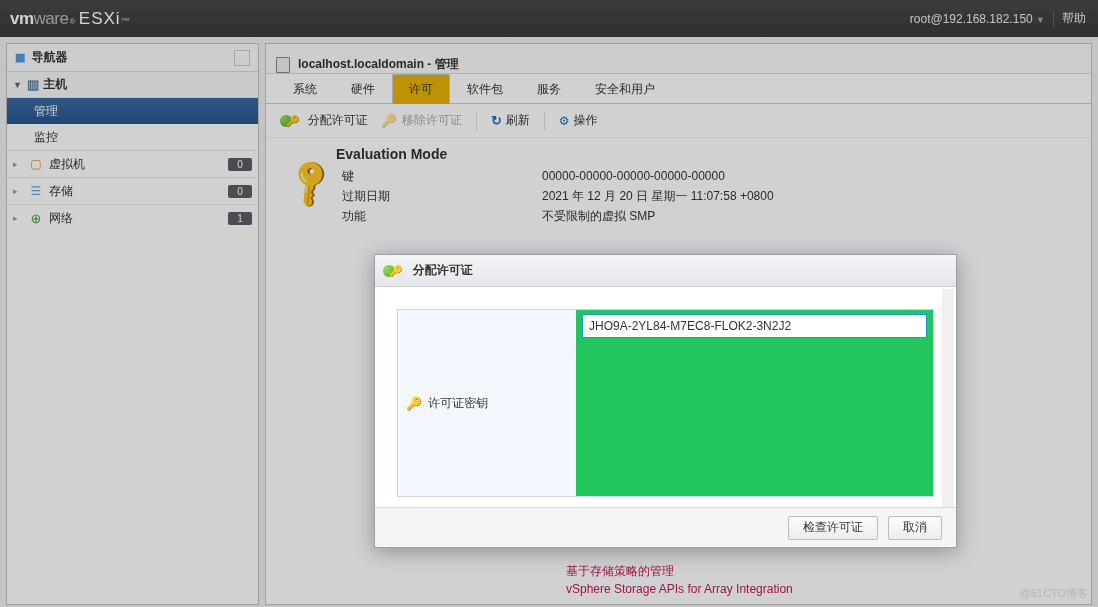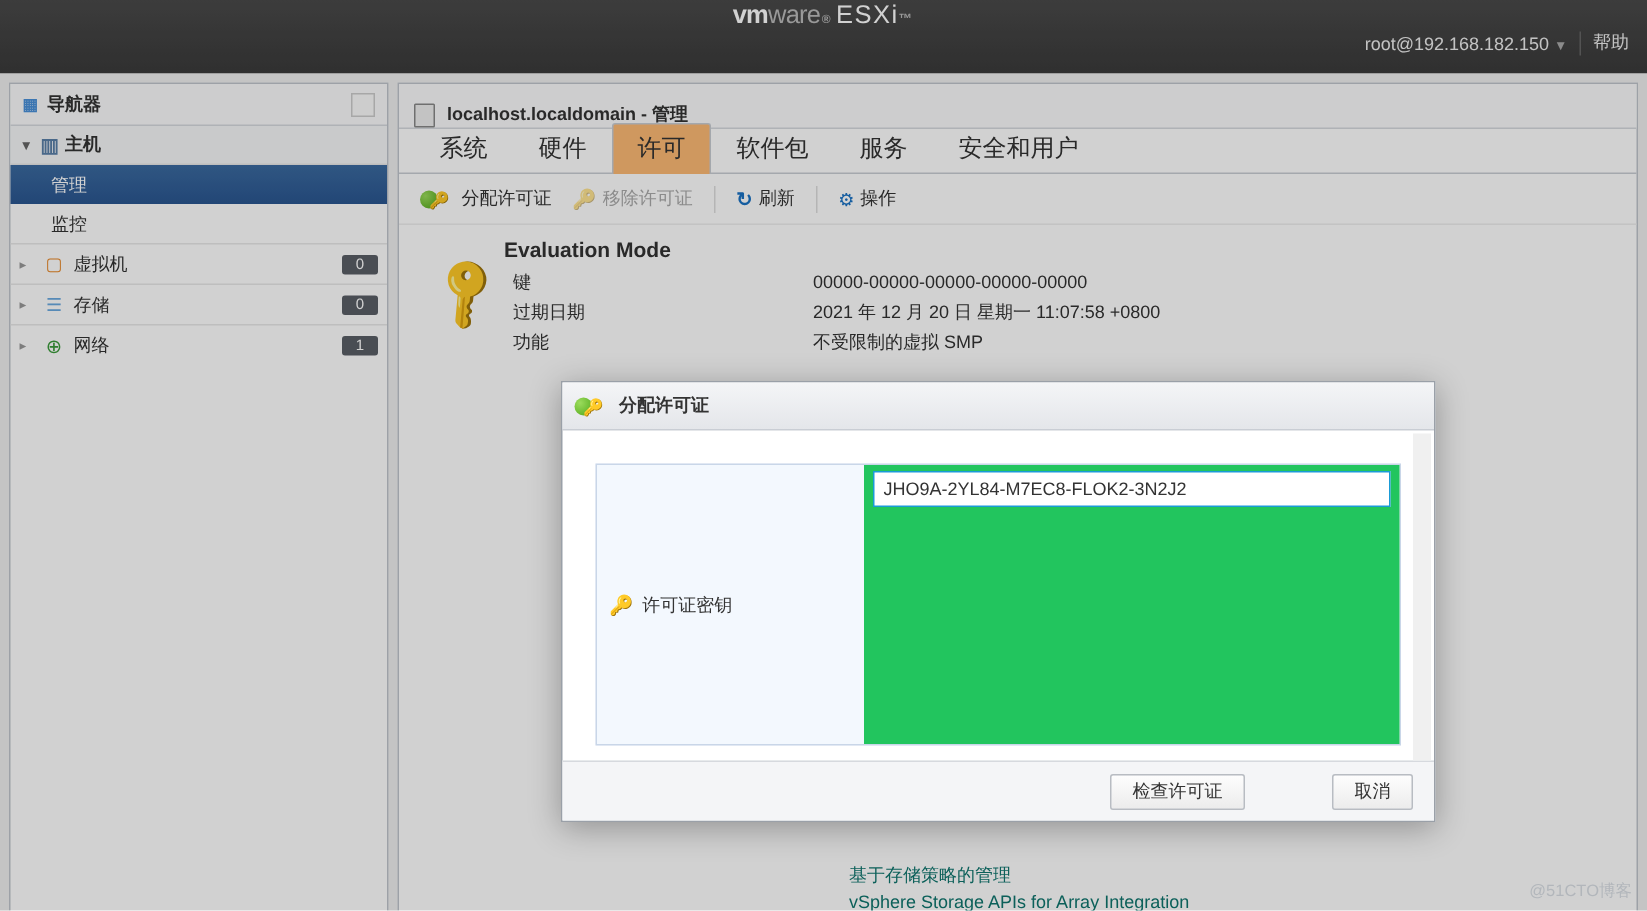--- a/index.html
+++ b/index.html
@@ -1,19 +1,19 @@
 <!DOCTYPE html>
 <html><head>
 <meta charset="utf-8">
 <style>
 * { box-sizing: border-box; margin: 0; padding: 0; font-family: Arial, "Microsoft YaHei", sans-serif; }
 body { width: 1098px; height: 607px; overflow: hidden; background: #f0f0f0; position: relative; font-size: 12px; color: #333; }
 
 
-.top-header { height: 49px; background: linear-gradient(#4a4a4a,#3a3a3a); color: #fff; display: flex; align-items: center; padding: 0 12px 0 10px; flex-direction: column; }
+.top-header { height: 37px; background: linear-gradient(#4a4a4a,#3a3a3a); color: #fff; display: flex; align-items: center; padding: 0 12px 0 10px; }
 .vmware-logo { font-size: 17px; font-weight: bold; letter-spacing: -0.5px; display: flex; align-items: baseline; }
 .vmware-logo .vm { color: #fff; }
 .vmware-logo .ware { color: #bbb; font-weight: normal; }
 .vmware-logo .reg { font-size: 8px; vertical-align: super; color: #bbb; margin: 0 4px 0 1px;}
 .vmware-logo .esxi { color: #fff; font-weight: normal; letter-spacing: 1px;}
 .top-right { margin-left: auto; font-size: 12px; color: #eee; display:flex; align-items:center; gap:8px;}
 .top-right .chevron { font-size: 9px; color:#aaa;}
 .top-divider { width:1px; height:16px; background:#666;}
 
 
@@ -28,46 +28,46 @@
 .nav-item .arrow { font-size:9px; color:#999; width:10px;}
 .nav-item .badge { margin-left:auto; background:#5a5f66; color:#fff; font-size:10px; border-radius:2px; min-width:24px; text-align:center; padding:1px 4px;}
 .icon-sq { width:14px; height:14px; display:inline-flex; align-items:center; justify-content:center;}
 
 
 .main { flex:1; background:#fff; border:1px solid #c0c5cc; display:flex; flex-direction:column; position:relative;}
 .main-header { height: 30px; border-bottom:1px solid #d6d9de; display:flex; align-items:flex-end; padding:0 10px; gap:8px; background:#fafbfc;}
 .main-header .host-icon { width:14px; height:16px; border:1px solid #888; border-radius:1px; background:#eee;}
 .main-header .title { font-weight:bold; color:#333;}
 .tabs { height: 30px; display:flex; align-items:flex-end; padding:0 10px; border-bottom:1px solid #c9cdd4; gap:0;}
-.tab { padding: 6px 16px; font-size:16px; color:#333; cursor:pointer; border:1px solid transparent; border-bottom:none; position:relative; top:1px;}
-.tab.active { border-color:#c9cdd4; background:#fdba74; border-top:1px solid #c9cdd4; border-radius:2px 2px 0 0;}
+.tab { padding: 6px 16px; font-size:12px; color:#333; cursor:pointer; border:1px solid transparent; border-bottom:none; position:relative; top:1px;}
+.tab.active { border-color:#c9cdd4; background:#eab308; border-top:1px solid #c9cdd4; border-radius:2px 2px 0 0;}
 .toolbar { height: 34px; display:flex; align-items:center; padding:0 16px; gap:14px; border-bottom:1px solid #eee;}
 .tool { display:flex; align-items:center; gap:4px; font-size:12px; color:#333; cursor:pointer;}
 .tool.disabled { color:#aaa; }
 .content { padding: 8px 20px; display:flex; gap:0;}
 .key-icon-big { width:50px; height:50px; display:flex; align-items:center; justify-content:center; font-size:34px; color:#e8b100; margin-right:6px; margin-top:12px; transform:rotate(-40deg);}
 .lic-block { flex:1;}
 .lic-title { font-weight:bold; font-size:14px; color:#333; margin-bottom:4px; margin-left:-6px;}
 .lic-row { display:flex; font-size:12px; color:#333; line-height:20px;}
 .lic-label { width:200px; color:#333;}
 .lic-val { color:#333;}
-.bottom-lines { position:absolute; bottom:6px; left:300px; font-size:12px; color:#0f766e; line-height:18px;}
+.bottom-lines { position:absolute; bottom:6px; left:300px; font-size:12px; color:#be185d; line-height:18px;}
 
 
 .modal-backdrop { position:absolute; inset:0; background:rgba(0,0,0,0.18);}
 .modal { position:absolute; top:254px; left:374px; width:583px; background:#fff; border:1px solid #9aa0a8; box-shadow:0 4px 20px rgba(0,0,0,0.3);}
 .modal-title { height:32px; background:linear-gradient(#f4f5f7,#e4e6ea); border-bottom:1px solid #c9cdd4; display:flex; align-items:center; padding:0 10px; gap:6px; font-weight:bold; color:#333;}
 .modal-body { padding:22px 22px 10px 22px; min-height:220px; display:flex; gap:0;}
 .modal-body-inner { display:flex; width:100%; border:1px solid #c9d6e8; background:#f3f8fe;}
 .form-label-cell { width:178px; padding:6px 8px; display:flex; align-items:center; gap:6px; font-size:12px; color:#333;}
 .form-input-cell { flex:1; padding:4px 6px; background:#22c55e;}
 .form-input-cell input { width:100%; height:24px; border:1px solid #1a9bd7; outline:none; padding:0 6px; font-size:12px; color:#333;}
 .modal-scrollbar { position:absolute; right:2px; top:34px; bottom:40px; width:12px; background:#f0f0f0;}
 .modal-footer { height:40px; border-top:1px solid #d6d9de; background:#f4f5f7; display:flex; align-items:center; justify-content:flex-end; padding:0 14px; gap:10px;}
-.btn { height:24px; padding:0 14px; background:linear-gradient(#fdfdfd,#ececec); border:1px solid #b8bcc2; border-radius:2px; font-size:12px; color:#333; cursor:pointer;margin-left:48px;}
+.btn { height:24px; padding:0 14px; background:linear-gradient(#fdfdfd,#ececec); border:1px solid #b8bcc2; border-radius:2px; font-size:12px; color:#333; cursor:pointer;}
 
 
 .watermark { position:absolute; right:10px; bottom:6px; color:#a6acb3; font-size:11px; opacity:0.7;}
 
 
 .ico-key-green::before { content:""; display:inline-block; width:12px; height:12px; border-radius:50%; background:radial-gradient(circle at 30% 30%, #9bdc5c, #4ea516); margin-right:-4px; position:relative; top:2px; left:-2px;}
 .ico-key-green::after { content:"🔑"; font-size:11px; position:relative; left:-4px;}
 .ico-refresh { color:#1a72c4; font-weight:bold; font-size:13px;}
 .ico-gear { color:#1a72c4;}
 .ico-key-yellow { color:#e8b100; font-size:13px;}

